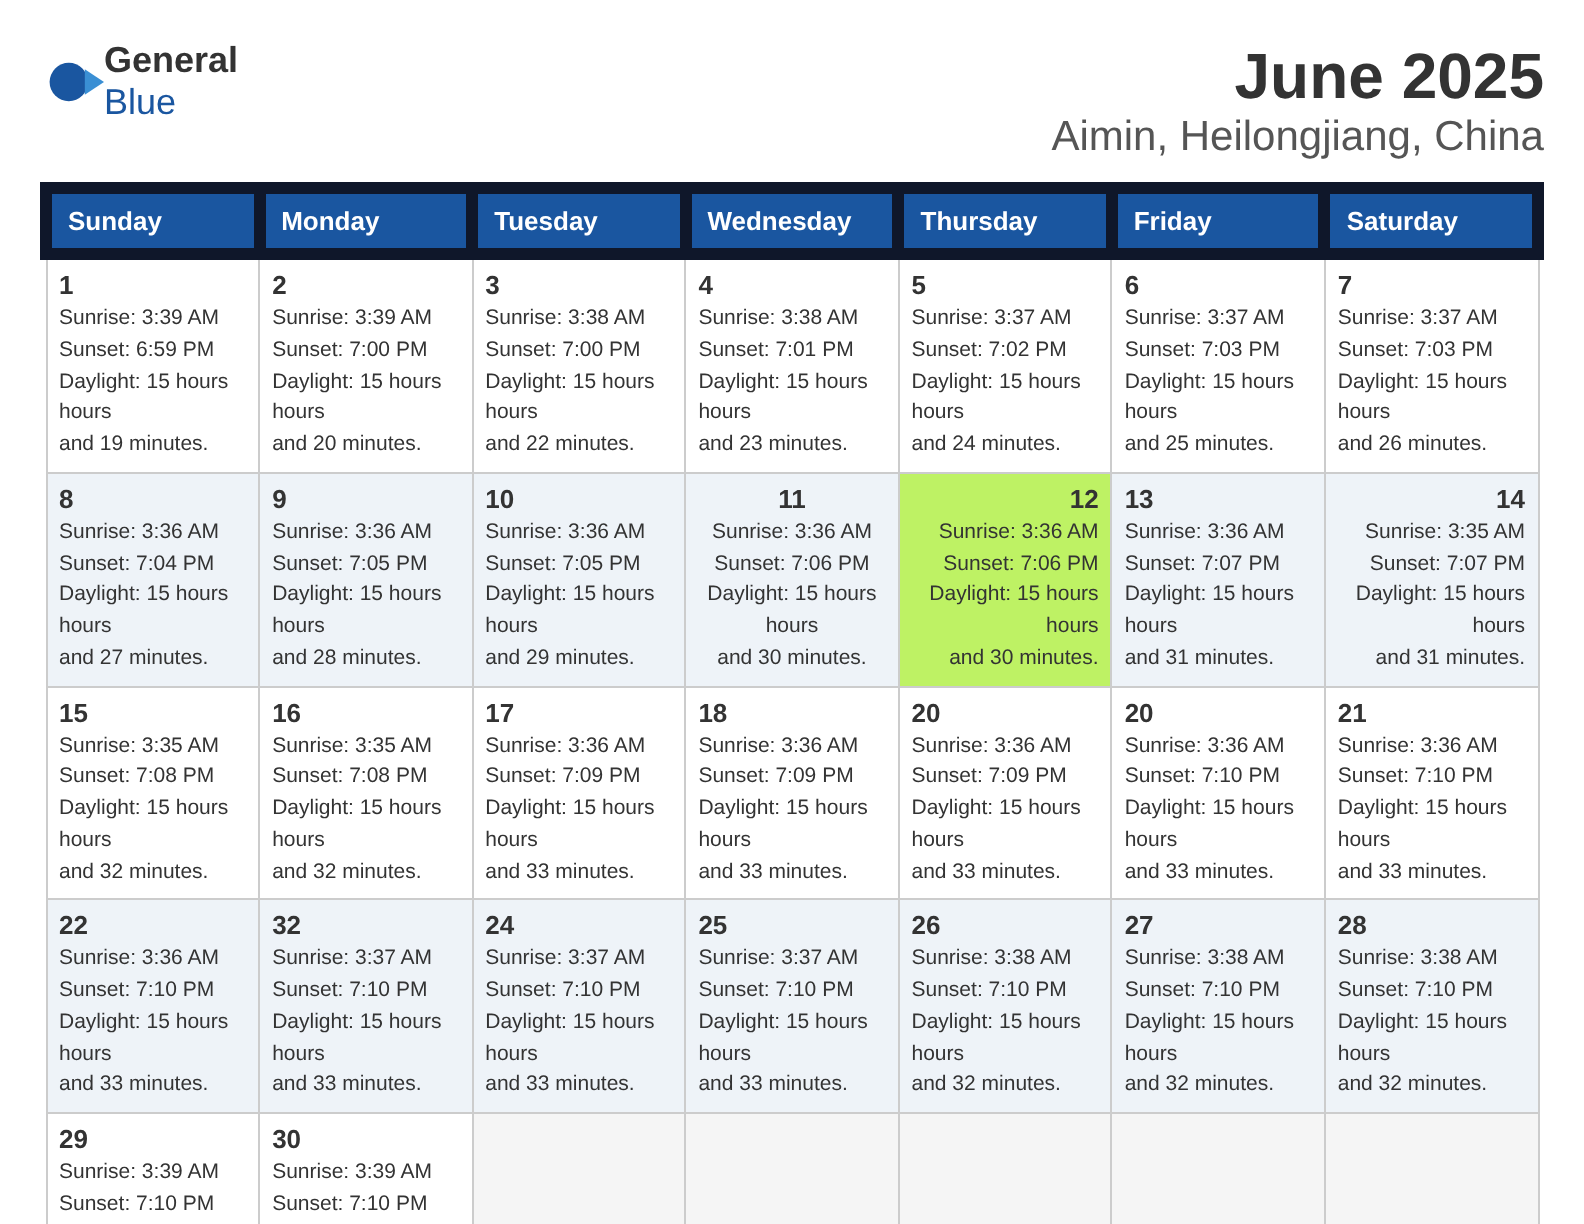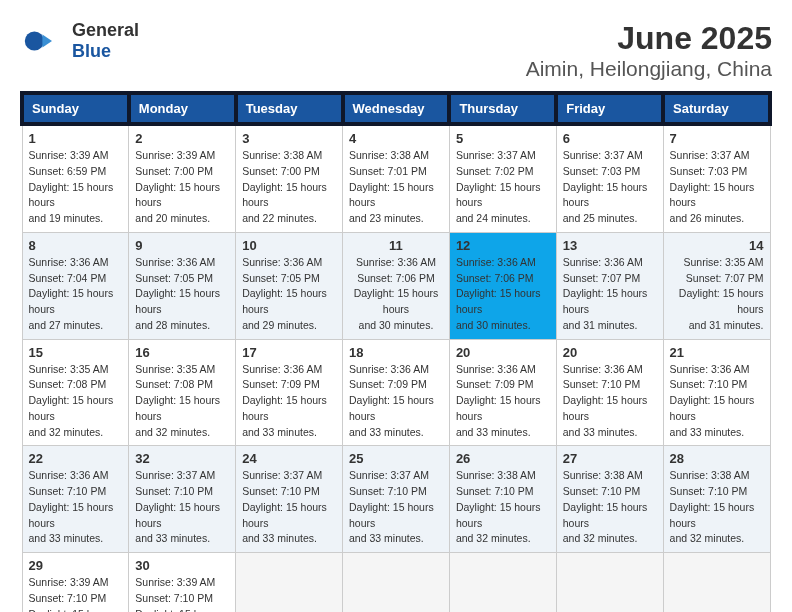--- a/index.html
+++ b/index.html
@@ -12,30 +12,30 @@
     }
     .header-area {
       display: flex;
       justify-content: space-between;
       align-items: flex-start;
       margin-bottom: 10px;
     }
     .logo {
       display: flex;
       align-items: center;
-      gap: 20px;
+      gap: 0;
     }
     .logo-text-general {
       font-size: 18px;
       font-weight: bold;
       color: #333;
     }
     .logo-text-blue {
       font-size: 18px;
-      font-weight: bold;
+      font-weight: normal;
       color: #1a56a0;
     }
     .logo-icon {
       width: 32px;
       height: 32px;
     }
     .title-area {
       text-align: right;
     }
     .month-title {
@@ -51,21 +51,21 @@
       width: 100%;
       border-collapse: collapse;
       border: 1px solid #ccc;
     }
     .calendar th {
       background-color: #1a56a0;
       color: white;
       text-align: left;
       padding: 6px 8px;
       font-size: 13px;
-      border: 4px solid #0f172a;
+      border: 6px solid #0f172a;
     }
     .calendar td {
       vertical-align: top;
       border: 1px solid #ccc;
       padding: 5px 6px;
       width: calc(100% / 7);
       min-height: 80px;
       background: #fff;
       font-size: 10.5px;
       color: #333;
@@ -157,21 +157,21 @@
           <div class="day-info">Sunrise: 3:36 AM<br>Sunset: 7:05 PM<br>Daylight: 15 hours hours<br>and 28 minutes.</div>
         </td>
         <td style="background: rgb(238, 243, 248);">
           <span class="day-number">10</span>
           <div class="day-info">Sunrise: 3:36 AM<br>Sunset: 7:05 PM<br>Daylight: 15 hours hours<br>and 29 minutes.</div>
         </td>
         <td style="background: rgb(238, 243, 248); text-align: center;">
           <span class="day-number">11</span>
           <div class="day-info">Sunrise: 3:36 AM<br>Sunset: 7:06 PM<br>Daylight: 15 hours hours<br>and 30 minutes.</div>
         </td>
-        <td style="background: #0ea5e9;">
+        <td style="background: #bef264; text-align: right;">
           <span class="day-number">12</span>
           <div class="day-info">Sunrise: 3:36 AM<br>Sunset: 7:06 PM<br>Daylight: 15 hours hours<br>and 30 minutes.</div>
         </td>
         <td style="background: rgb(238, 243, 248);">
           <span class="day-number">13</span>
           <div class="day-info">Sunrise: 3:36 AM<br>Sunset: 7:07 PM<br>Daylight: 15 hours hours<br>and 31 minutes.</div>
         </td>
         <td style="background: rgb(238, 243, 248); text-align: right;">
           <span class="day-number">14</span>
           <div class="day-info">Sunrise: 3:35 AM<br>Sunset: 7:07 PM<br>Daylight: 15 hours hours<br>and 31 minutes.</div>

